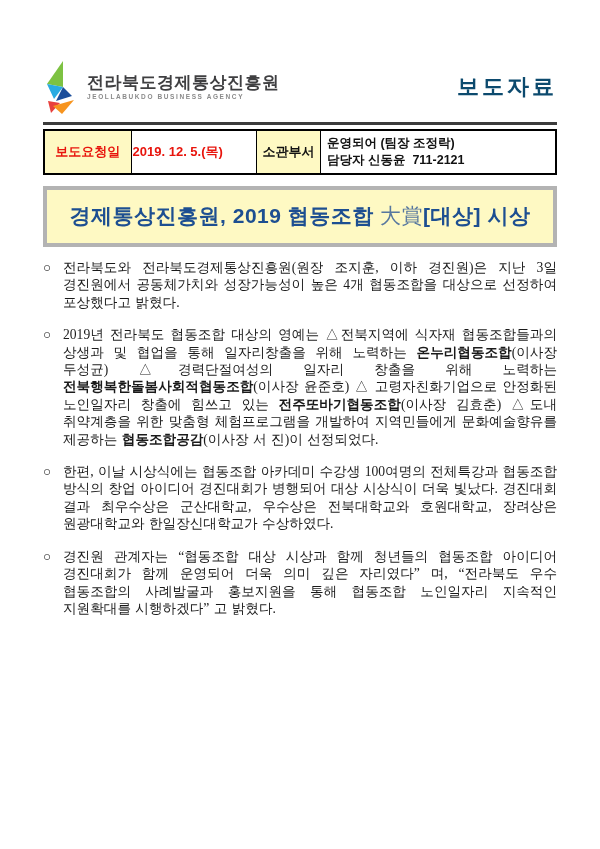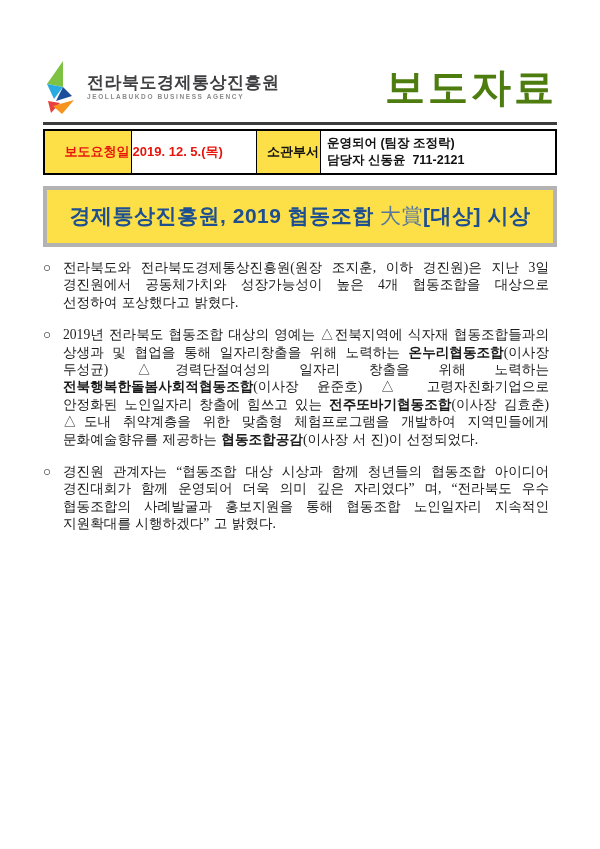--- a/index.html
+++ b/index.html
@@ -13,47 +13,47 @@
     font-family:"Liberation Sans", sans-serif;
     color:#111;
     overflow:hidden;
   }
   
   .header{display:flex;justify-content:space-between;align-items:center;height:62px;}
   .logo{display:flex;align-items:center;}
   .logo-mark{width:36px;height:56px;margin-right:8px;flex:0 0 auto;}
   .logo-text .kr{font-size:17px;font-weight:bold;color:#3f3f41;letter-spacing:0.5px;line-height:19px;}
   .logo-text .en{font-size:6.5px;font-weight:bold;color:#8a8a8a;letter-spacing:1.6px;line-height:9px;}
-  .press-title{font-size:40px;font-weight:bold;color:#4d7c0f;letter-spacing:3px;line-height:32px;}
+  .press-title{font-size:22px;font-weight:bold;color:#0c4a6e;letter-spacing:3px;line-height:32px;}
   .header-rule{height:3px;background:#3c3c3c;margin-top:4px;}
   
   .info-table{width:100%;border-collapse:collapse;margin-top:4px;table-layout:fixed;}
   .info-table td{border:1px solid #000;font-weight:bold;vertical-align:middle;}
   .info-table{border:2px solid #000;}
   td.addr{font-size:13px;text-align:center;letter-spacing:0.2px;height:31px;white-space:pre-wrap;}
-  td.glabel{background:#fde047;text-align:right;font-size:13px;height:40px;}
+  td.glabel{background:#fef9c3;text-align:center;font-size:13px;height:40px;}
   td.red{color:#e8140c;}
   td.datecell{text-align:left;font-size:13px;}
   td.dept{font-size:12.5px;padding:2px 6px;line-height:17px;}
   .dept-line{white-space:pre-wrap;display:block;}
   
   .headline-box{
     margin-top:11px;
     border:4px solid #b3b3b3;
-    background:#fde047;
+    background:#fef9c3;
     text-align:center;
     padding:13px 4px 14px 4px;
   }
   .headline-title{font-size:21px;font-weight:bold;color:#1d4f91;letter-spacing:0.5px;line-height:26px;}
   .headline-title .hanja{font-weight:normal;color:#57779f;}
   .headline-sub{font-size:15px;font-weight:bold;color:#e8140c;margin-top:7px;letter-spacing:0.3px;}
   
   .body-area{margin-top:12px;font-family:"Liberation Serif", serif;font-size:13.6px;line-height:17.4px;color:#1a1a1a;}
   .para{
-    margin:0 8px 15px 0;
+    margin:0 0 15px 0;
     text-align:justify;
     padding-left:20px;
     text-indent:-20px;
     word-break:keep-all;
     word-spacing:1px;
   }
   .para .marker{display:inline-block;width:20px;text-indent:0;}
   .para .b{font-weight:bold;}
 </style>
 </head>
@@ -99,16 +99,17 @@
   </tbody>
     </table>
 
   <div class="headline-box">
     <div class="headline-title"><span>경제통상진흥원, 2019 협동조합 </span><span class="hanja">大賞</span><span>[대상] 시상</span></div>
   </div>
 
   <div class="body-area">
       <p class="para"><span class="marker">○</span><span>전라북도와 전라북도경제통상진흥원(원장 조지훈, 이하 경진원)은 지난 3일 경진원에서 공동체가치와 성장가능성이 높은 4개 협동조합을 대상으로 선정하여 포상했다고 밝혔다.</span></p>
       <p class="para"><span class="marker">○</span><span>2019년 전라북도 협동조합 대상의 영예는 △전북지역에 식자재 협동조합들과의 상생과 및 협업을 통해 일자리창출을 위해 노력하는 </span><span class="b">온누리협동조합</span><span>(이사장 두성균) △경력단절여성의 일자리 창출을 위해 노력하는 </span><span class="b">전북행복한돌봄사회적협동조합</span><span>(이사장 윤준호) △ 고령자친화기업으로 안정화된 노인일자리 창출에 힘쓰고 있는 </span><span class="b">전주또바기협동조합</span><span>(이사장 김효춘) △도내 취약계층을 위한 맞춤형 체험프로그램을 개발하여 지역민들에게 문화예술향유를 제공하는 </span><span class="b">협동조합공감</span><span>(이사장 서 진)이 선정되었다.</span></p>
+      <p class="para"><span class="marker">○</span><span>한편, 이날 시상식에는 협동조합 아카데미 수강생 100여명의 전체특강과 협동조합 방식의 창업 아이디어 경진대회가 병행되어 대상 시상식이 더욱 빛났다. 경진대회 결과 최우수상은 군산대학교, 우수상은 전북대학교와 호원대학교, 장려상은 원광대학교와 한일장신대학교가 수상하였다.</span></p>
       <p class="para"><span class="marker">○</span><span>경진원 관계자는 “협동조합 대상 시상과 함께 청년들의 협동조합 아이디어 경진대회가 함께 운영되어 더욱 의미 깊은 자리였다” 며, “전라북도 우수 협동조합의 사례발굴과 홍보지원을 통해 협동조합 노인일자리 지속적인 지원확대를 시행하겠다” 고 밝혔다.</span></p>
     </div>
 
 </div>
 
 </body></html>

